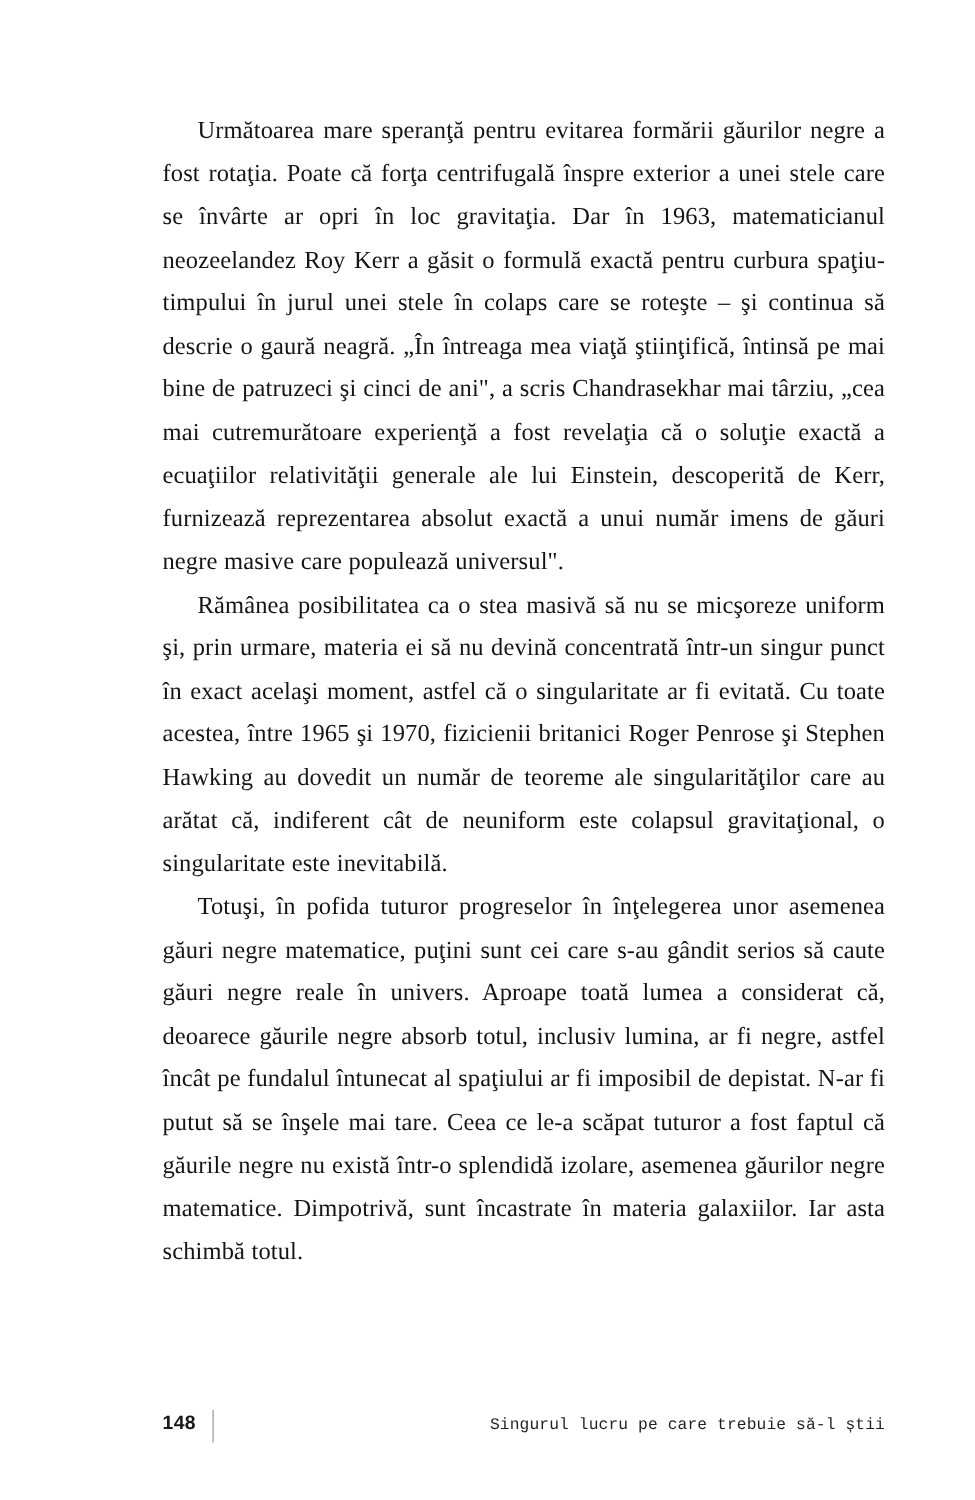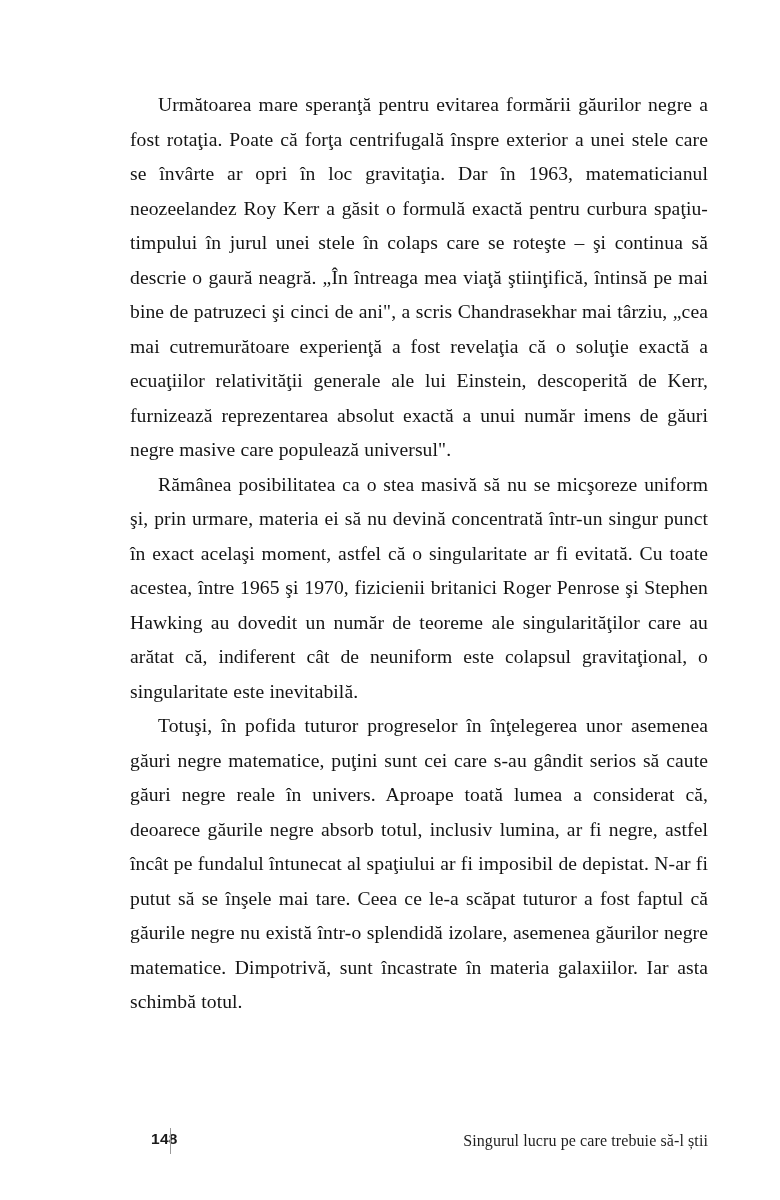--- a/index.html
+++ b/index.html
@@ -54,36 +54,35 @@
   }
   .folio {
     position: absolute;
     left: 0;
     top: 2px;
     font-family: "Liberation Sans", sans-serif;
     font-size: 15.5px;
     font-weight: bold;
     color: #1a1a1a;
     letter-spacing: 0.3px;
-    margin-left: 21px;
   }
   .folio-rule {
     position: absolute;
     left: 40px;
     top: 0px;
     width: 1px;
     height: 26px;
     background: #9a9a9a;
   }
   .running-head {
     position: absolute;
     right: 0;
     top: 4px;
-    font-family: Liberation Serif, serif;
-    font-size: 16px;
+    font-family: Liberation Mono, monospace;
+    font-size: 13px;
     color: #1f1f1f;
     letter-spacing: 0.1px;
     white-space: nowrap;
   }
 </style>
 </head>
 <body>
 
 <div class="page">
 

